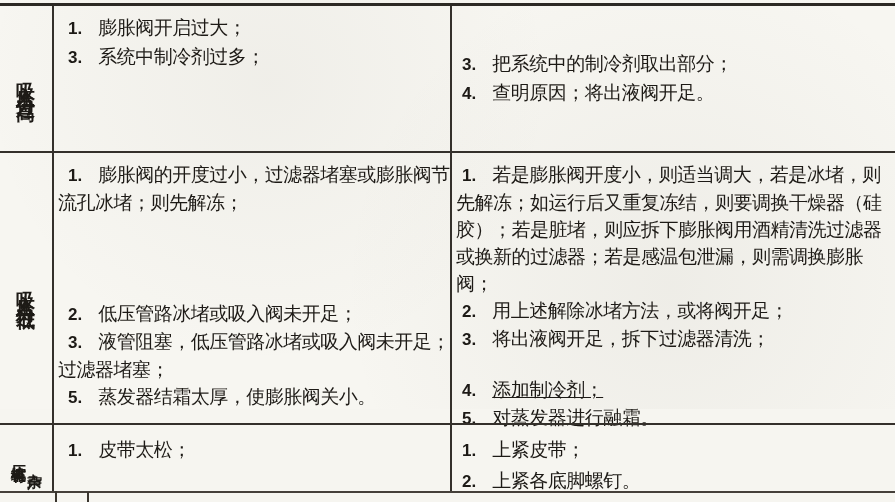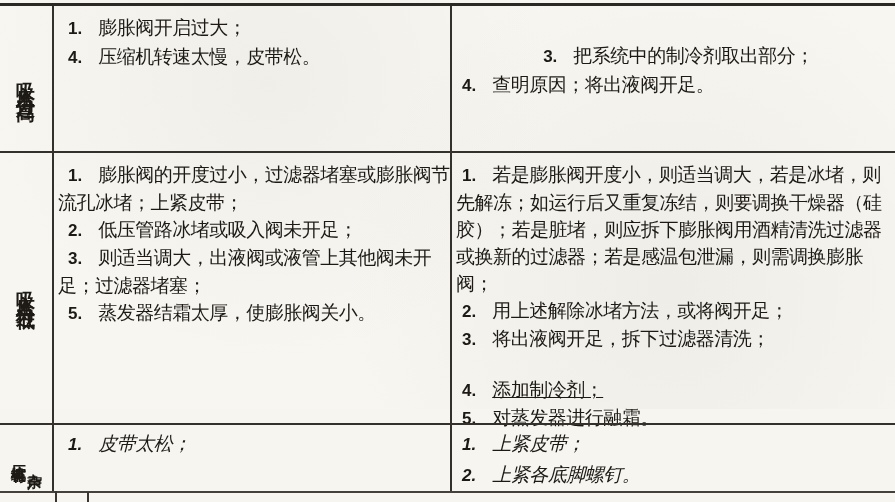--- a/index.html
+++ b/index.html
@@ -39,62 +39,62 @@
   }
   .vsmall{
     writing-mode:vertical-rl;text-orientation:upright;
     font-weight:700;font-size:15px;letter-spacing:1px;line-height:1;
   }
   .lbl-split{display:flex;flex-direction:row;align-items:flex-start;gap:1px;}
   .lbl-split .c2{margin-top:9px;}
   .item{margin:0;font-size:19px;line-height:28px;}
   .r2 .item{line-height:27px;}
   .r3 .item{line-height:30px;}
-  .r3{padding-top:4px;font-style:italic;}
+  .r3{padding-top:10px;}
   .num{
     display:inline-block;margin-left:10px;margin-right:16px;
     font-family:"Liberation Sans","DejaVu Sans",sans-serif;
     font-weight:700;font-size:17px;letter-spacing:0;
   }
   .remedies .num{margin-left:6px;}
   .txt{letter-spacing:-0.5px;}
   
-  .g-row1-rem3{margin-top:28px;text-align:center;}
-  .g-row2-cau2{}
+  .g-row1-rem3{margin-top:36px;}
+  .g-row2-cau2{margin-top:84px;}
   .g-row2-rem4{margin-top:23px;text-decoration:underline;}
   
   .tick{position:absolute;width:2px;background:#3a362f;}
   .tick1{left:55px;top:491px;height:11px;}
   .tick2{left:87px;top:492px;height:10px;}
 </style>
 </head>
 <body>
 
 <div class="page">
   <div class="tbl">
 
     <div class="cell lbl">
       <span class="vtext">吸入压力过高</span>
     </div>
     <div class="cell causes">
       <p class="item"><span class="num">1.</span><span class="txt">膨胀阀开启过大；</span></p>
-      <p class="item"><span class="num">4.</span><span class="txt">压缩机转速太慢，皮带松。</span></p>
+      <p class="item"><span class="num">3.</span><span class="txt">系统中制冷剂过多；</span></p>
     </div>
     <div class="cell remedies">
       <p class="item g-row1-rem3"><span class="num">3.</span><span class="txt">把系统中的制冷剂取出部分；</span></p>
       <p class="item"><span class="num">4.</span><span class="txt">查明原因；将出液阀开足。</span></p>
     </div>
 
     <div class="cell lbl rdiv">
       <span class="vtext">吸入压力过低</span>
     </div>
     <div class="cell causes rdiv r2">
-      <p class="item"><span class="num">1.</span><span class="txt">膨胀阀的开度过小，过滤器堵塞或膨胀阀节流孔冰堵；上紧皮带；</span></p>
+      <p class="item"><span class="num">1.</span><span class="txt">膨胀阀的开度过小，过滤器堵塞或膨胀阀节流孔冰堵；则先解冻；</span></p>
       <p class="item g-row2-cau2"><span class="num">2.</span><span class="txt">低压管路冰堵或吸入阀未开足；</span></p>
-      <p class="item"><span class="num">3.</span><span class="txt">则适当调大，出液阀或液管上其他阀未开足；过滤器堵塞；</span></p>
+      <p class="item"><span class="num">3.</span><span class="txt">液管阻塞，低压管路冰堵或吸入阀未开足；过滤器堵塞；</span></p>
       <p class="item"><span class="num">5.</span><span class="txt">蒸发器结霜太厚，使膨胀阀关小。</span></p>
     </div>
     <div class="cell remedies rdiv r2">
       <p class="item"><span class="num">1.</span><span class="txt">若是膨胀阀开度小，则适当调大，若是冰堵，则先解冻；如运行后又重复冻结，则要调换干燥器（硅胶）；若是脏堵，则应拆下膨胀阀用酒精清洗过滤器或换新的过滤器；若是感温包泄漏，则需调换膨胀阀；</span></p>
       <p class="item"><span class="num">2.</span><span class="txt">用上述解除冰堵方法，或将阀开足；</span></p>
       <p class="item"><span class="num">3.</span><span class="txt">将出液阀开足，拆下过滤器清洗；</span></p>
       <p class="item g-row2-rem4"><span class="num">4.</span><span class="txt">添加制冷剂；</span></p>
       <p class="item"><span class="num">5.</span><span class="txt">对蒸发器进行融霜。</span></p>
     </div>
 

